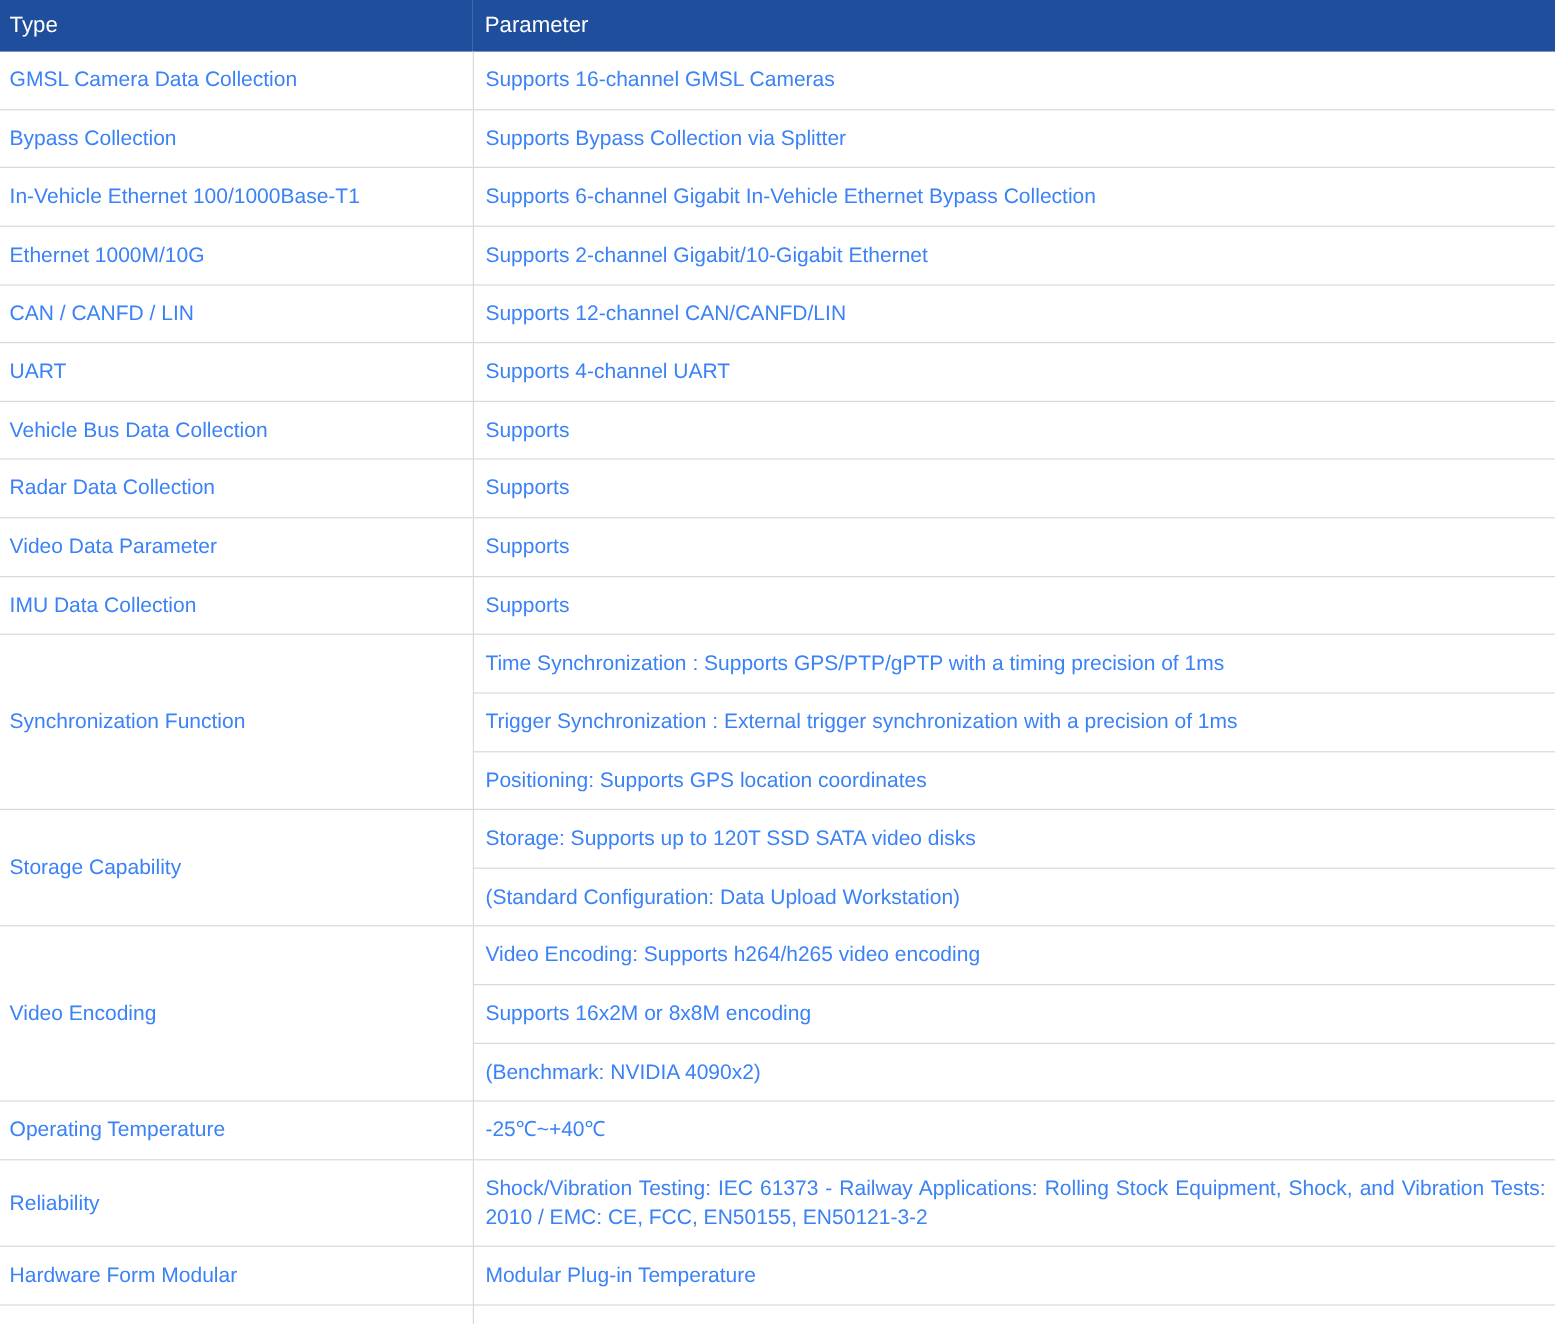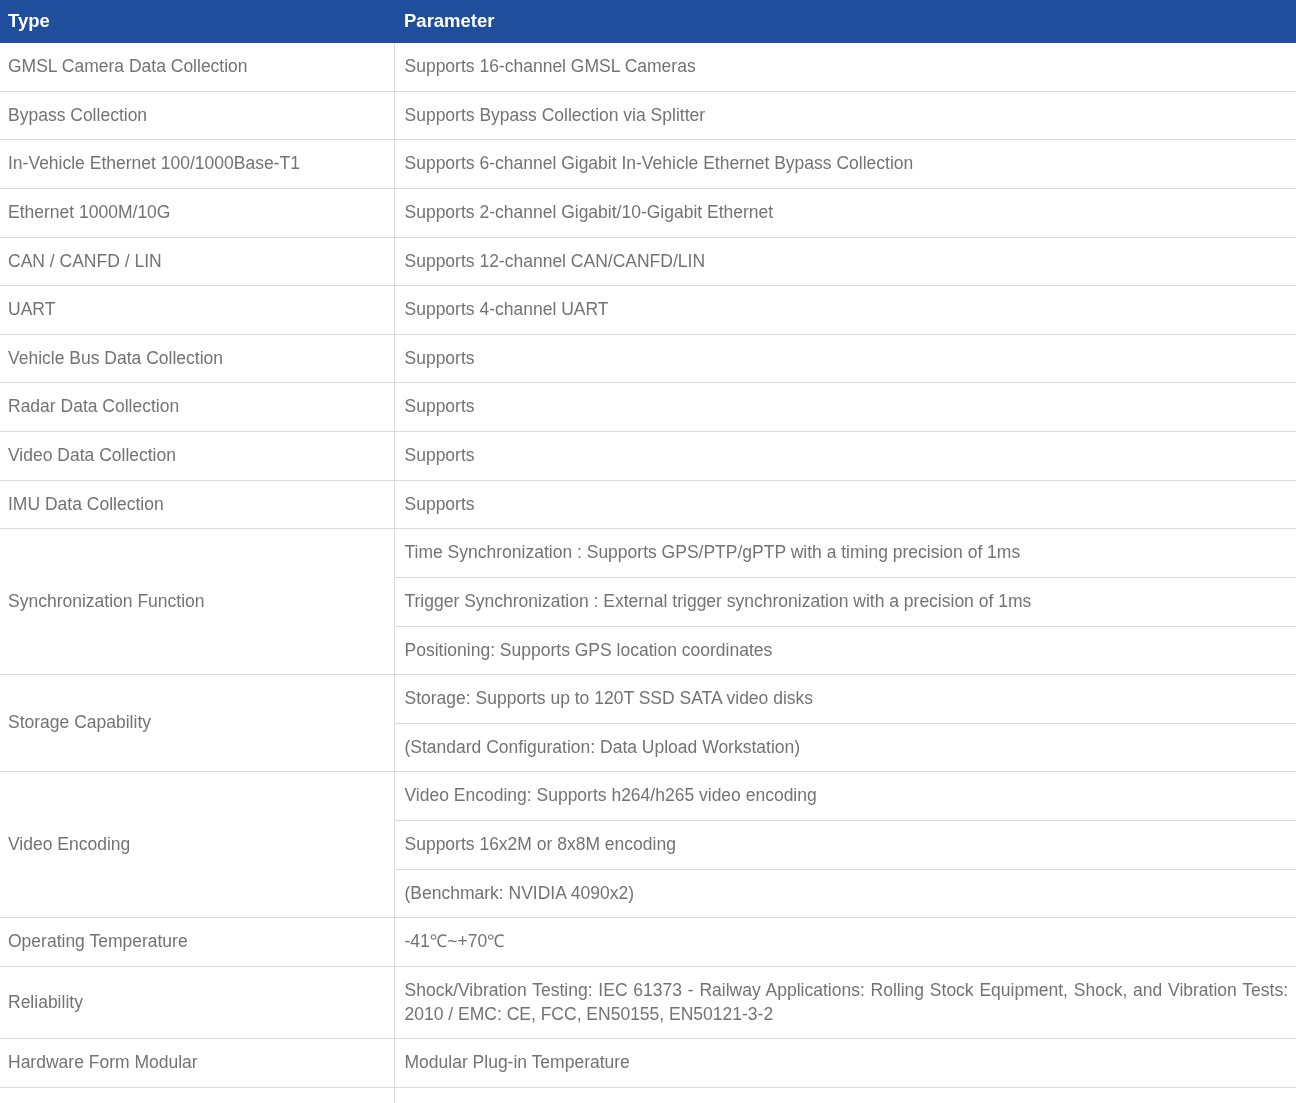--- a/index.html
+++ b/index.html
@@ -17,37 +17,37 @@
     border-collapse: collapse;
     table-layout: fixed;
     font-size: 17.5px;
   }
   table.spec-table col.col-type { width: 394px; }
   table.spec-table col.col-param { width: 902px; }
 
   thead th {
     background: #1f4e9c;
     color: #ffffff;
-    font-weight: bold;
+    font-weight: normal;
     text-align: left;
     font-size: 18.5px;
     padding: 10px 8px 11px 8px;
     border: none;
   }
   thead th.th-type { padding-left: 8px; }
   thead th.th-param { padding-left: 10px; }
 
   tbody td {
     border-bottom: 1px solid #d9d9d9;
     border-right: 1px solid #d9d9d9;
     padding: 12px 8px;
     vertical-align: middle;
     line-height: 1.35;
     font-size: 17.5px;
-    color: #737373;
+    color: #3b82f6;
   }
   tbody td:last-child { border-right: none; }
   tbody td.type-cell { padding-left: 8px; }
   tbody td.param-cell { padding-left: 10px; }
   tbody tr:last-child td { border-bottom: 1px solid #d9d9d9; }
 
   td.justified { text-align: justify; text-align-last: left; border-radius: 32px; }
 
   .lbl { font-weight: normal; }
 
@@ -97,21 +97,21 @@
       </tr>
       <tr>
         <td class="type-cell">Vehicle Bus Data Collection</td>
         <td class="param-cell">Supports</td>
       </tr>
       <tr>
         <td class="type-cell">Radar Data Collection</td>
         <td class="param-cell">Supports</td>
       </tr>
       <tr>
-        <td class="type-cell">Video Data Collection</td>
+        <td class="type-cell">Video Data Parameter</td>
         <td class="param-cell">Supports</td>
       </tr>
       <tr>
         <td class="type-cell">IMU Data Collection</td>
         <td class="param-cell">Supports</td>
       </tr>
       <tr>
         <td class="type-cell group-type" rowspan="3">Synchronization Function</td>
         <td class="param-cell"><span class="lbl">Time Synchronization</span><span> : Supports GPS/PTP/gPTP with a timing precision of 1ms</span></td>
       </tr>
@@ -133,21 +133,21 @@
         <td class="param-cell">Video Encoding: Supports h264/h265 video encoding</td>
       </tr>
       <tr>
         <td class="param-cell">Supports 16x2M or 8x8M encoding</td>
       </tr>
       <tr>
         <td class="param-cell">(Benchmark: NVIDIA 4090x2)</td>
       </tr>
       <tr>
         <td class="type-cell">Operating Temperature</td>
-        <td class="param-cell">-41℃~+70℃</td>
+        <td class="param-cell">-25℃~+40℃</td>
       </tr>
       <tr>
         <td class="type-cell">Reliability</td>
         <td class="param-cell justified">Shock/Vibration Testing: IEC 61373 - Railway Applications: Rolling Stock Equipment, Shock, and Vibration Tests: 2010 / EMC: CE, FCC, EN50155, EN50121-3-2</td>
       </tr>
       <tr>
         <td class="type-cell">Hardware Form Modular</td>
         <td class="param-cell">Modular Plug-in Temperature</td>
       </tr>
       <tr>

